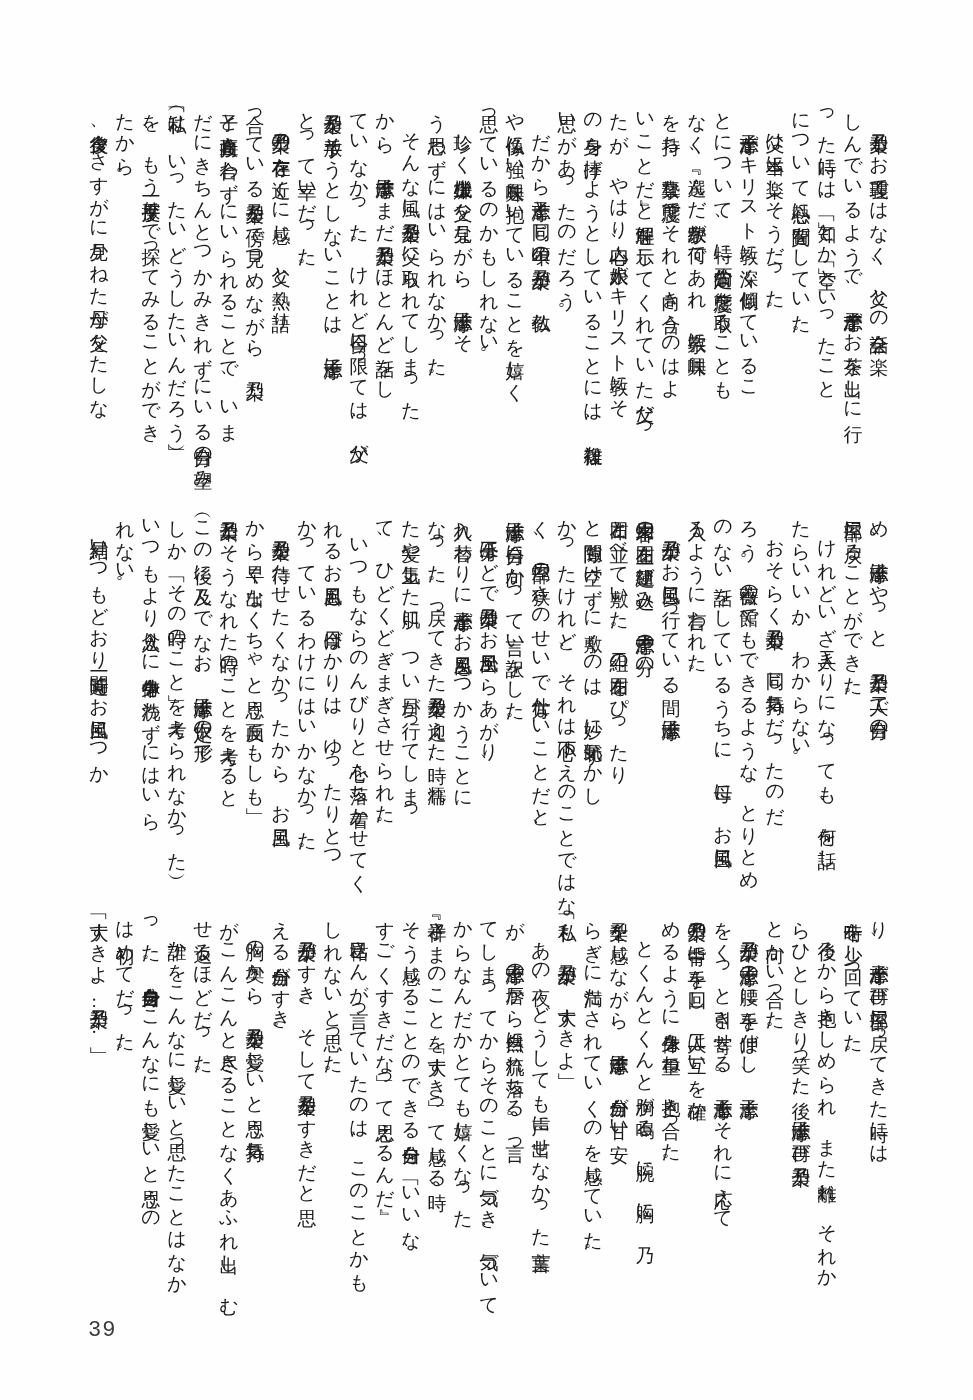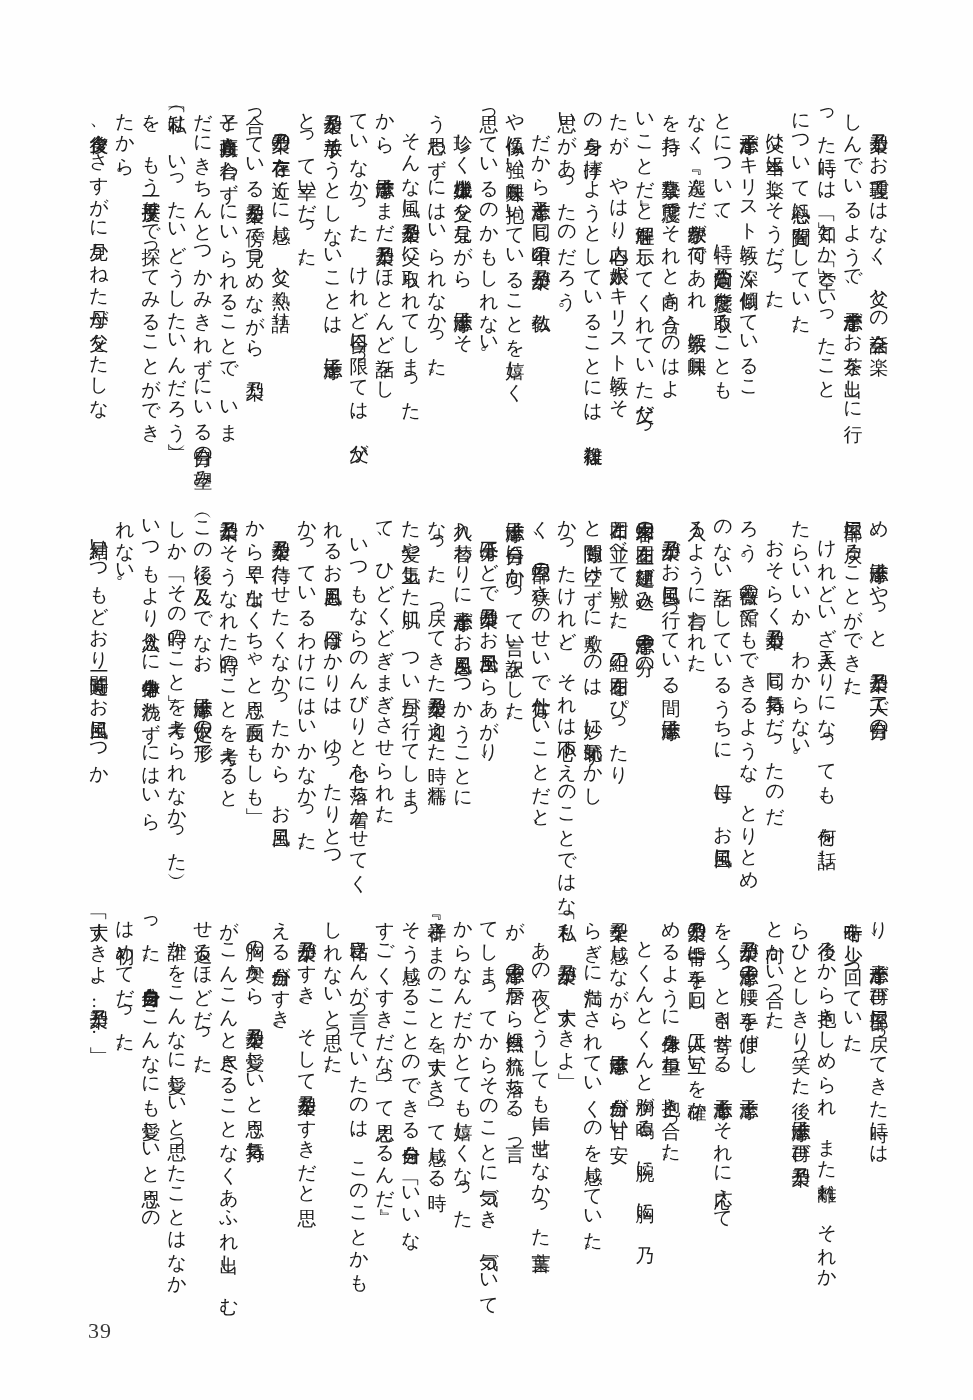--- a/index.html
+++ b/index.html
@@ -34,21 +34,21 @@
   }
   #block-top    { top: 100px; }
   #block-middle { top: 507px; }
   #block-bottom { top: 908px; }
   .page-number {
     position: absolute;
     left: 88px;
     top: 1318px;
     font-size: 22px;
     color: #3a3a3a;
-    font-family: Liberation Serif, serif;
+    font-family: Liberation Mono, monospace;
     letter-spacing: 1px;
   }
 </style>
 </head>
 <body>
 
 <div class="page">
   <div class="text-block" id="block-top">
       <div class="col">　乃梨子もお義理ではなく、父との会話を楽</div>
       <div class="col">しんでいるようで、志摩子がお茶を出しに行</div>

